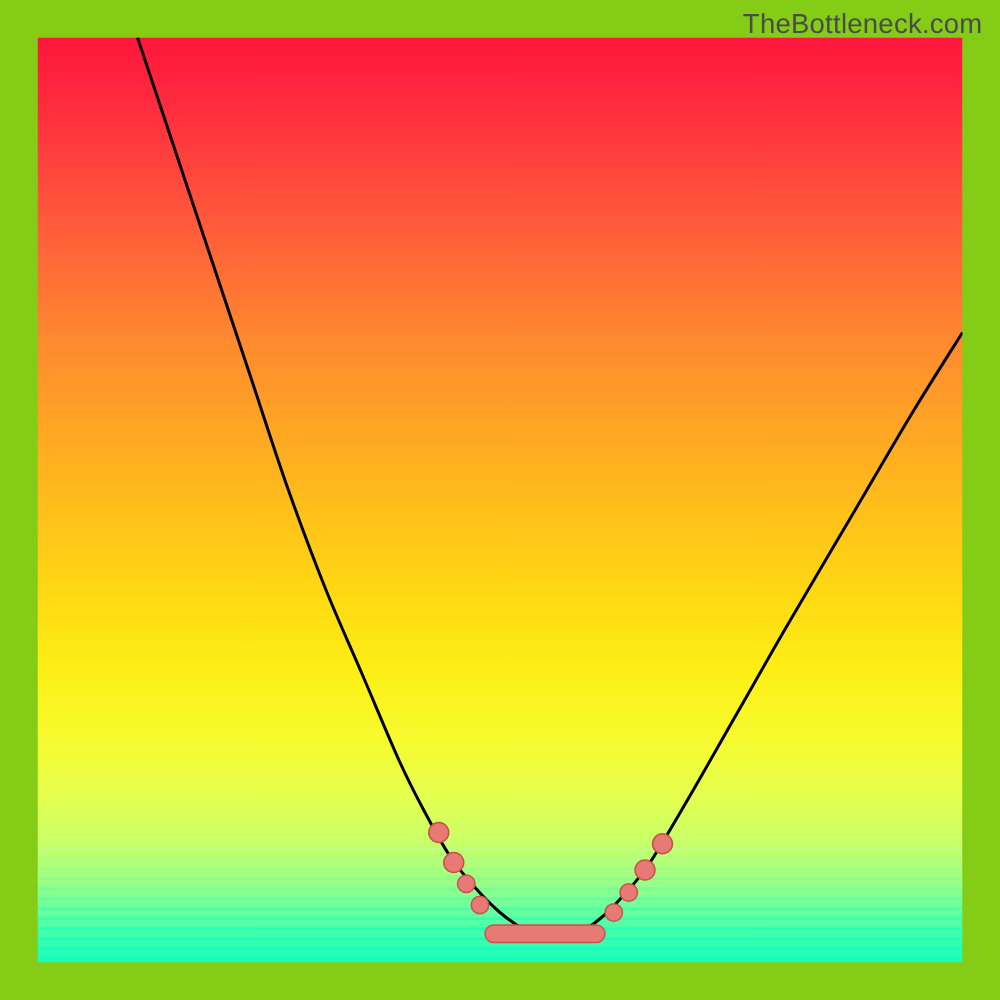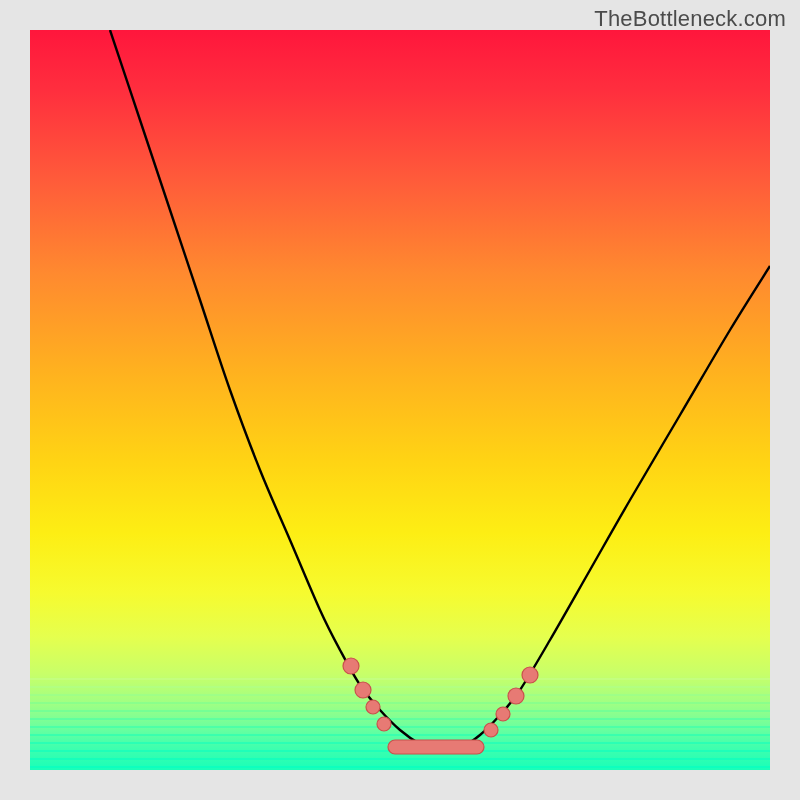--- a/index.html
+++ b/index.html
@@ -10,21 +10,21 @@
     overflow: hidden;
     background: #000;
     font-family: Arial, Helvetica, sans-serif;
   }
   .frame {
     position: absolute;
     left: 0;
     top: 0;
     width: 800px;
     height: 800px;
-    background: #e5e5e5;
+    background: #84cc16;
   }
   .plot {
     position: absolute;
     left: 30px;
     top: 30px;
     width: 740px;
     height: 740px;
     overflow: hidden;
   }
   .gradient {

